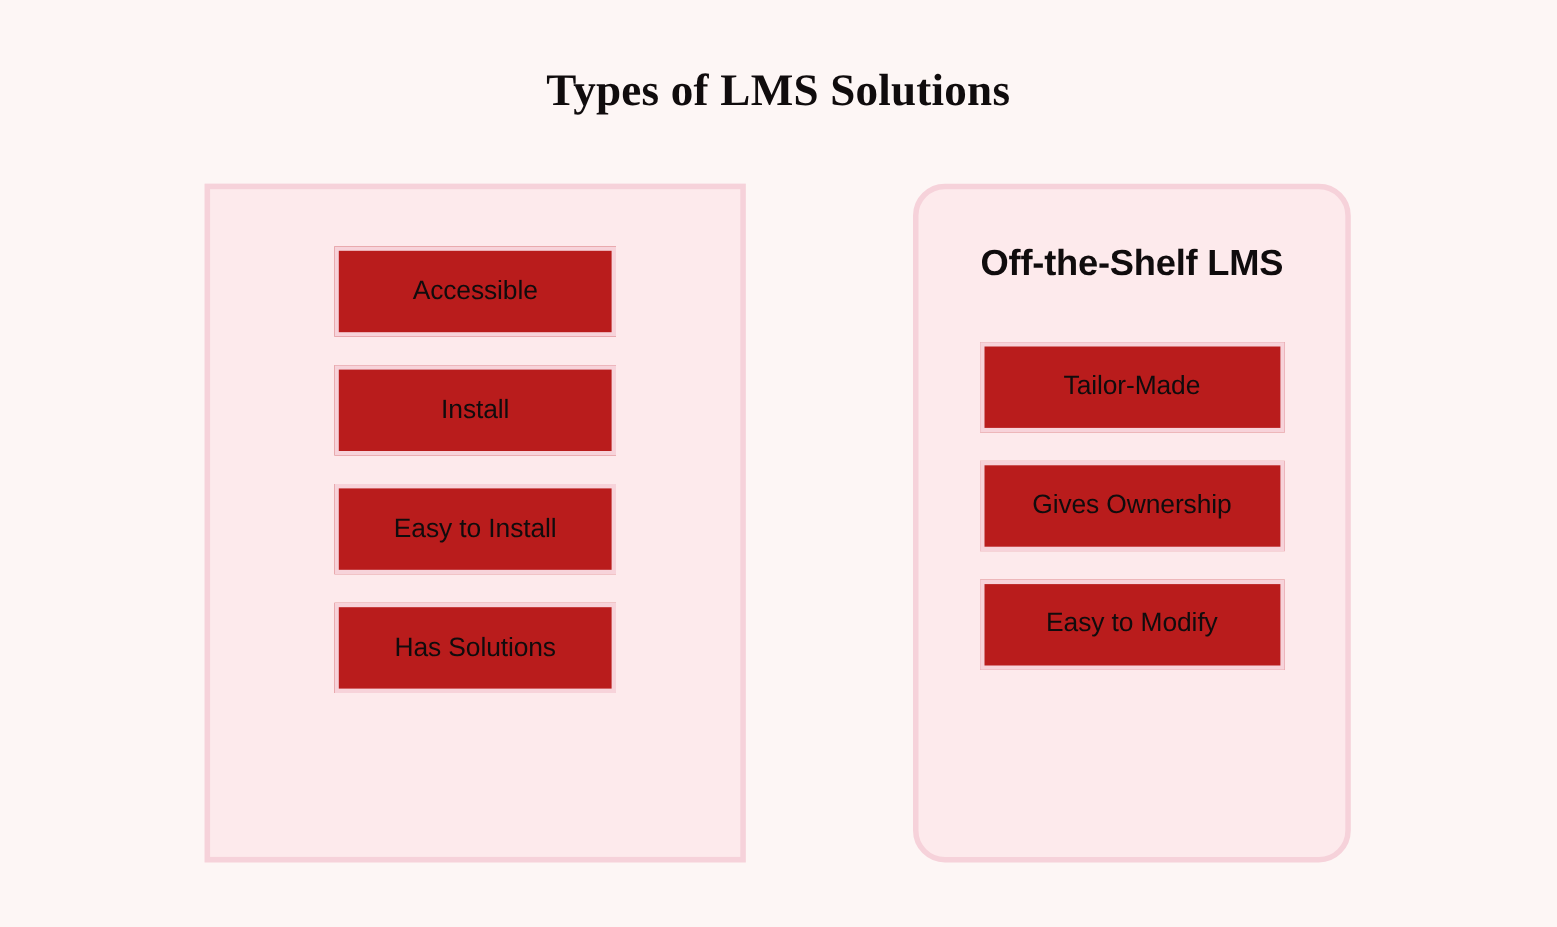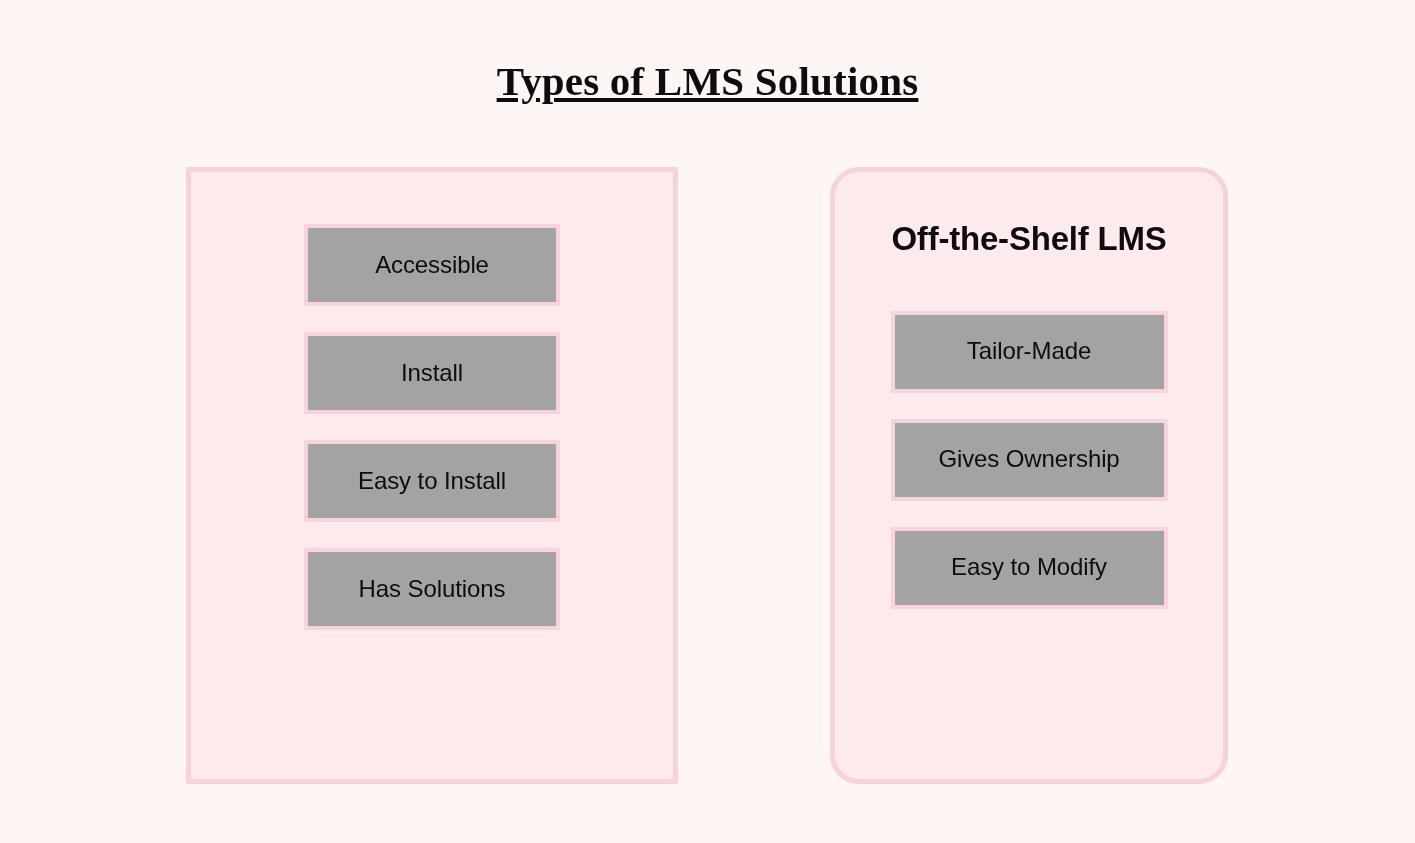--- a/index.html
+++ b/index.html
@@ -26,21 +26,20 @@
     top: 57px;
     left: 0;
     width: 1415px;
     text-align: center;
     font-family: "Liberation Serif", serif;
     font-weight: bold;
     font-size: 41px;
     letter-spacing: 0.2px;
     color: #100c0d;
     line-height: 1.2;
-    text-decoration: underline;
   }
 
   .columns {
     position: absolute;
     top: 167px;
     left: 186px;
     width: 1042px;
     height: 617px;
     display: flex;
     justify-content: space-between;
@@ -75,21 +74,21 @@
     margin-top: 52px;
     display: flex;
     flex-direction: column;
     gap: 26px;
     align-items: center;
     width: 100%;
   }
 
   .item-box {
     height: 82px;
-    background: #a3a3a3;
+    background: #b91c1c;
     border: 4px solid #f7d3da;
     box-sizing: border-box;
     display: flex;
     align-items: center;
     justify-content: center;
   }
 
   .column-left .item-box  { width: 256px; }
   .column-right .item-box { width: 277px; }
 

